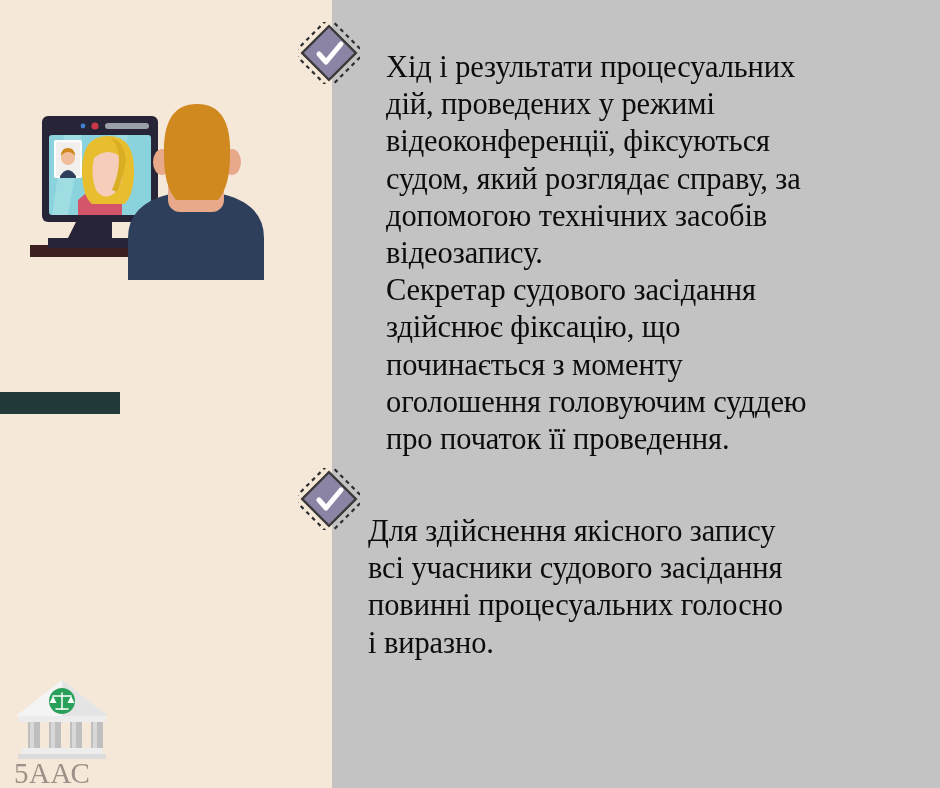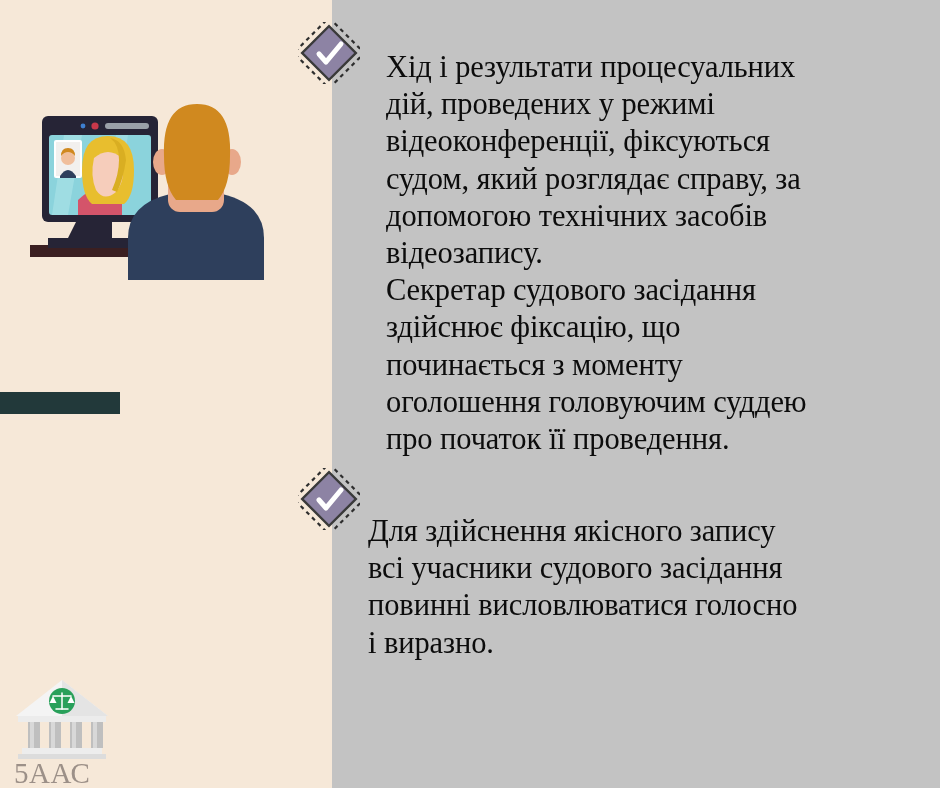--- a/index.html
+++ b/index.html
@@ -181,21 +181,21 @@
       <g transform="rotate(45 31 31)">
         <rect x="6" y="6" width="50" height="50" fill="none" stroke="#2E2E2E" stroke-width="2.2" stroke-dasharray="4 4"></rect>
         <rect x="12" y="12" width="38" height="38" fill="#8D83A4" stroke="#3A3A3A" stroke-width="2.4"></rect>
       </g>
       <path d="M21 32 l7 8 l15 -18" fill="none" stroke="#FFFFFF" stroke-width="5" stroke-linecap="round" stroke-linejoin="round"></path>
     </svg>
   </div>
 
   <div class="text-block secondary">Для здійснення якісного запису
 всі учасники судового засідання
-повинні висловлюватися голосно
+повинні процесуальних голосно
 і виразно.</div>
 
   <div class="logo">
     <svg viewBox="0 0 100 90" width="100" height="90" xmlns="http://www.w3.org/2000/svg">
 
       <polygon points="50,8 96,44 4,44" fill="#F4F4F4"></polygon>
       <polygon points="50,8 96,44 50,44" fill="#E4E4E4"></polygon>
 
       <rect x="6" y="44" width="88" height="6" fill="#ECECEC"></rect>
 

